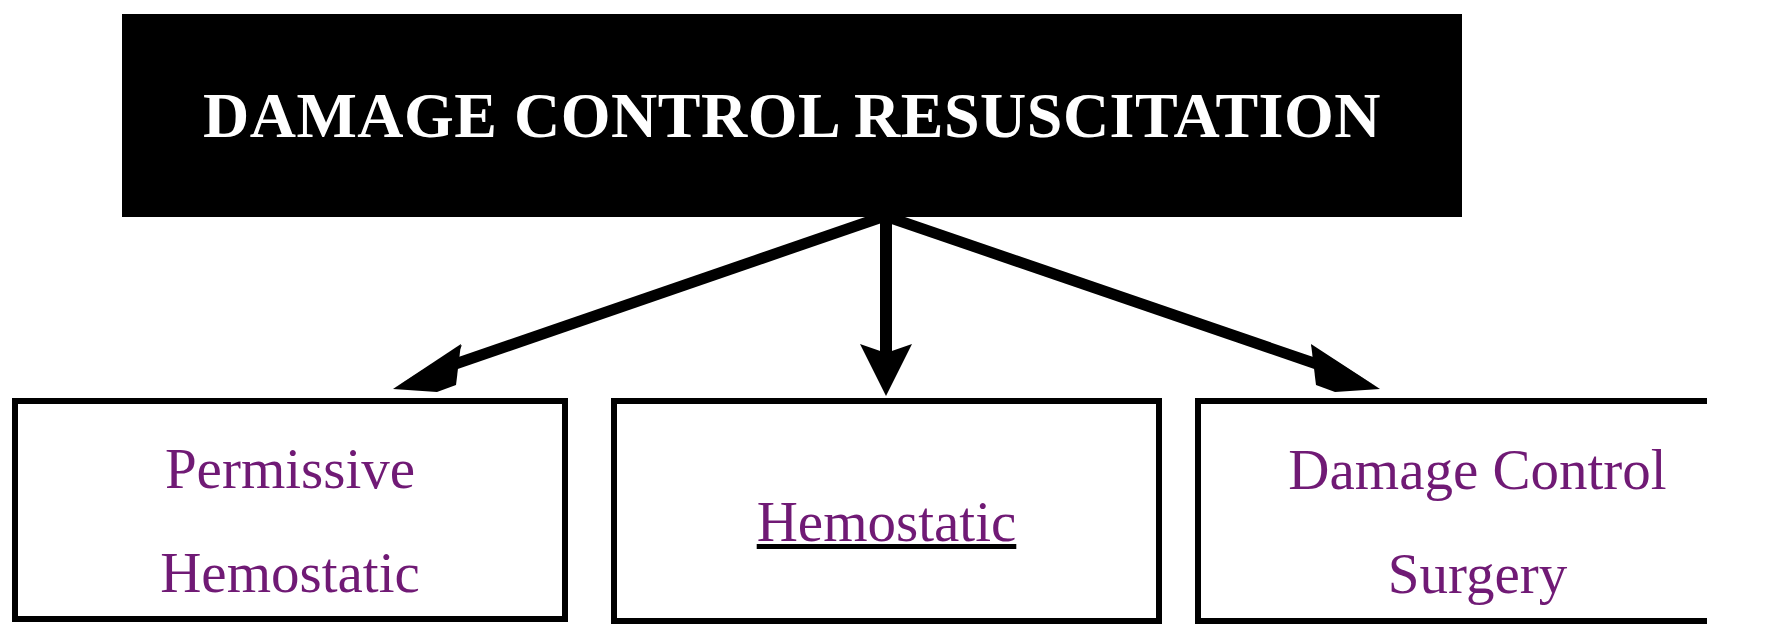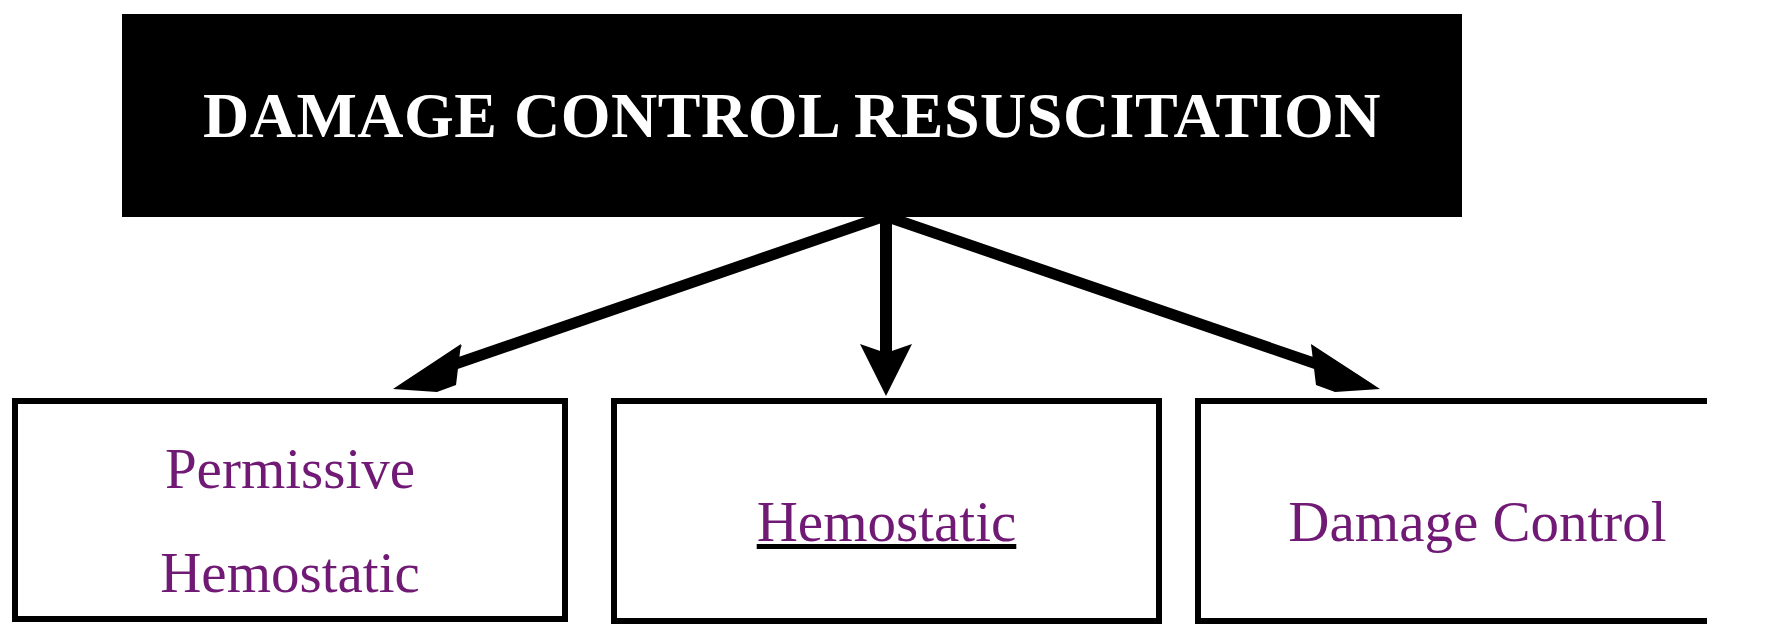--- a/index.html
+++ b/index.html
@@ -111,15 +111,16 @@
     <div class="leaf-line">Permissive</div>
     <div class="leaf-line">Hemostatic</div>
   </div>
 
   <div class="leaf-box" id="box-2">
     <div class="leaf-line">Hemostatic</div>
   </div>
 
   <div class="leaf-box" id="box-3">
     <div class="leaf-line">Damage Control</div>
+    <div class="leaf-line">Surgery</div>
   </div>
 
 </div>
 
 </body></html>

